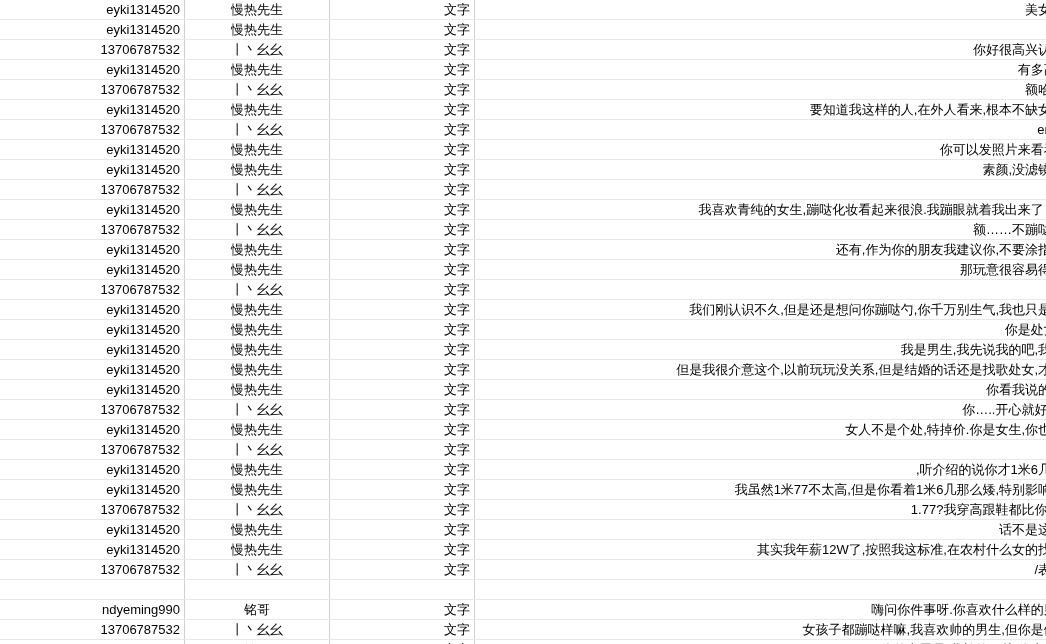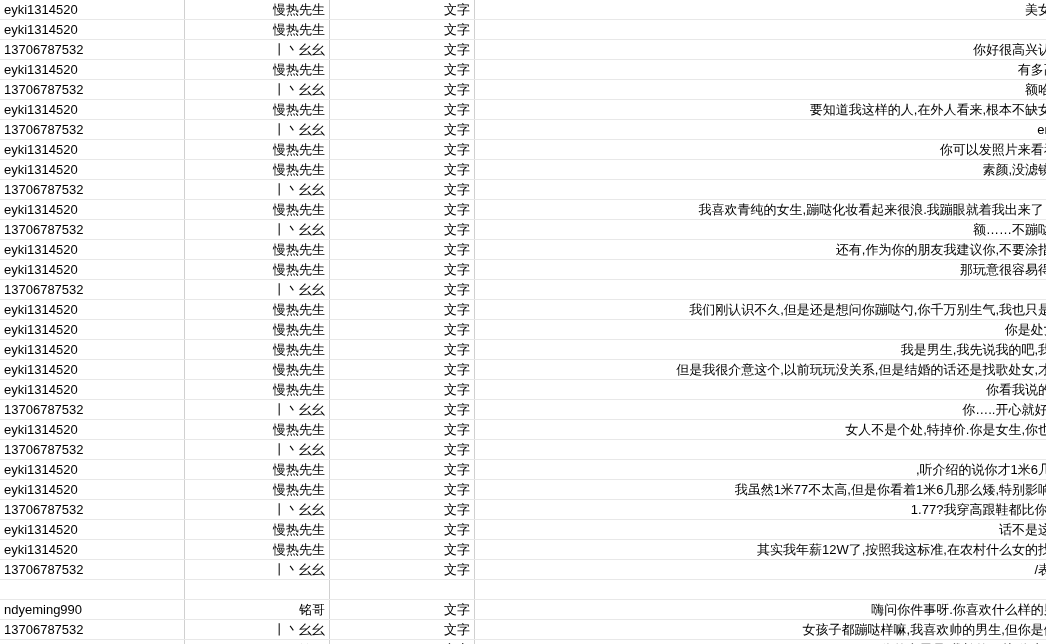--- a/index.html
+++ b/index.html
@@ -23,22 +23,22 @@
   .sheet td {
     height: 19px;
     line-height: 19px;
     padding: 0 4px;
     border-right: 1px solid #d0d0d0;
     border-bottom: 1px solid #e8e8e8;
     white-space: nowrap;
     overflow: hidden;
     font-size: 13px;
   }
-  .col-a { width: 176px; text-align: left; }
-  .col-b { width: 136px; text-align: right; margin-top: 26px; }
+  .col-a { width: 176px; text-align: right; }
+  .col-b { width: 136px; text-align: center; margin-top: 26px; }
   .col-c { width: 136px; text-align: right; }
   .col-d { width: 598px; text-align: right; padding-right: 8px; }
   tr.blank td {
     border-bottom: 1px solid #e8e8e8;
   }
   tr.blank td.col-d { text-align: right; }
 </style>
 </head>
 <body>
 

